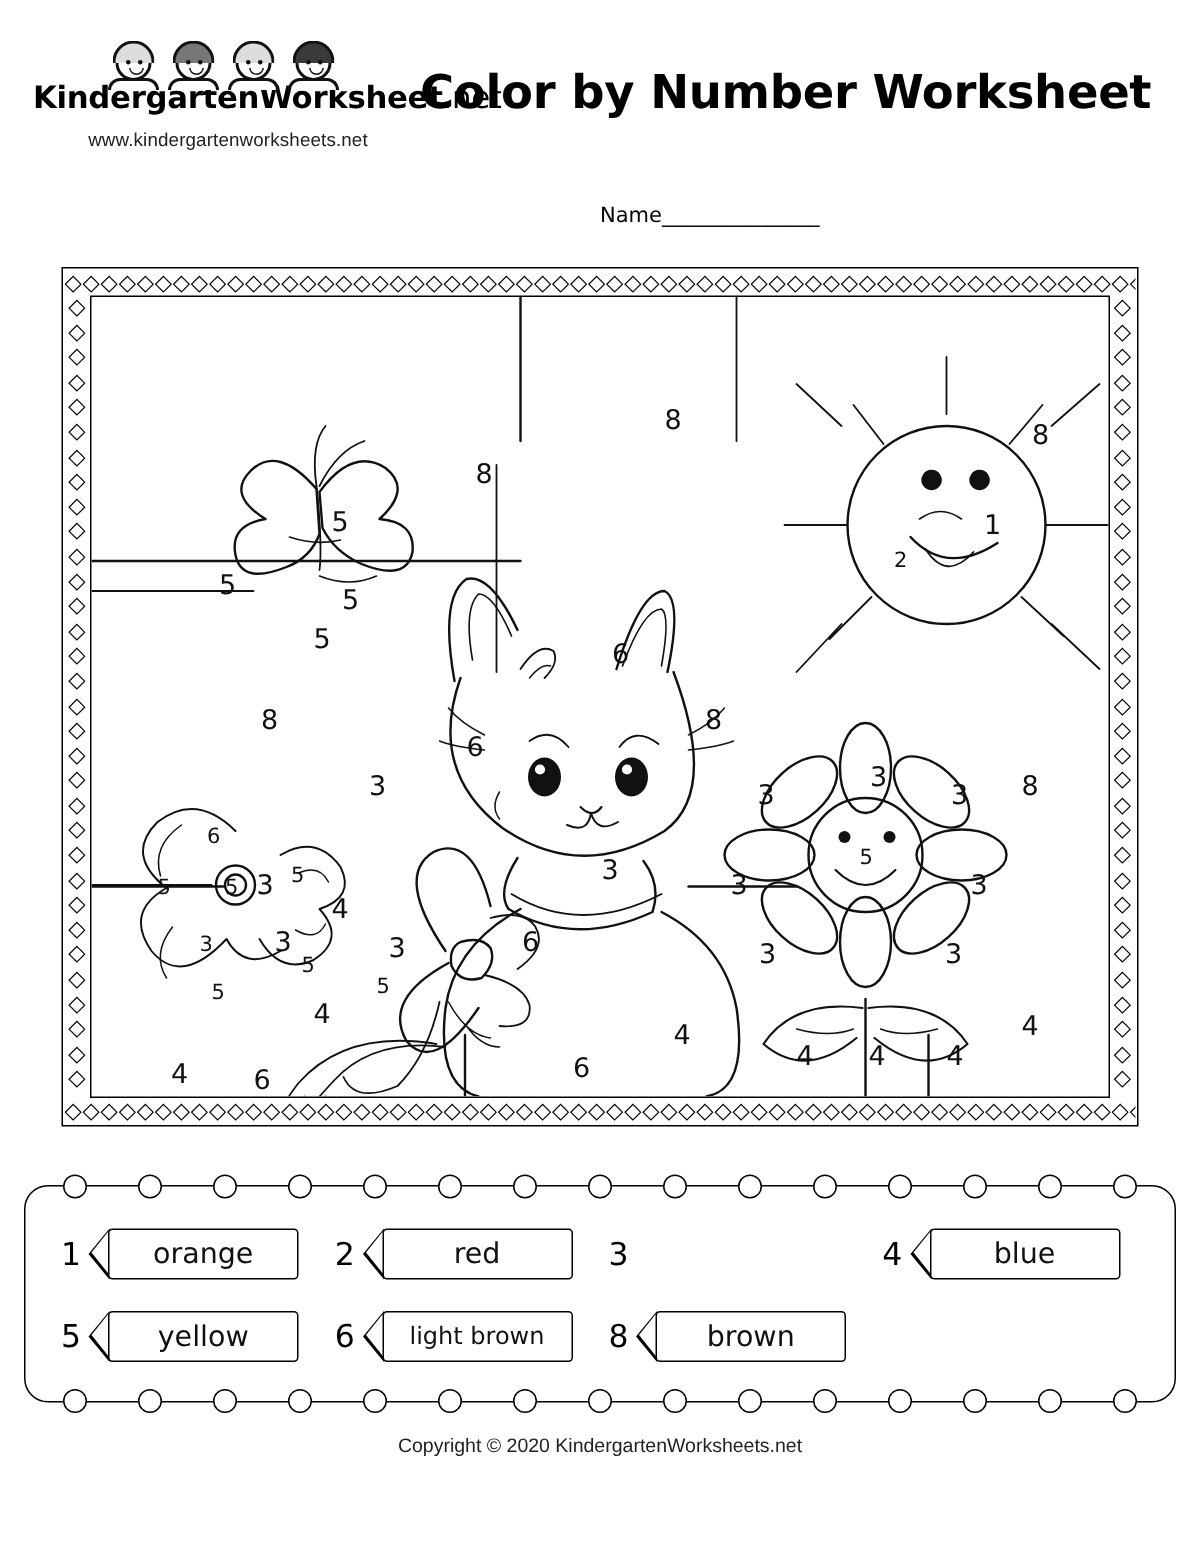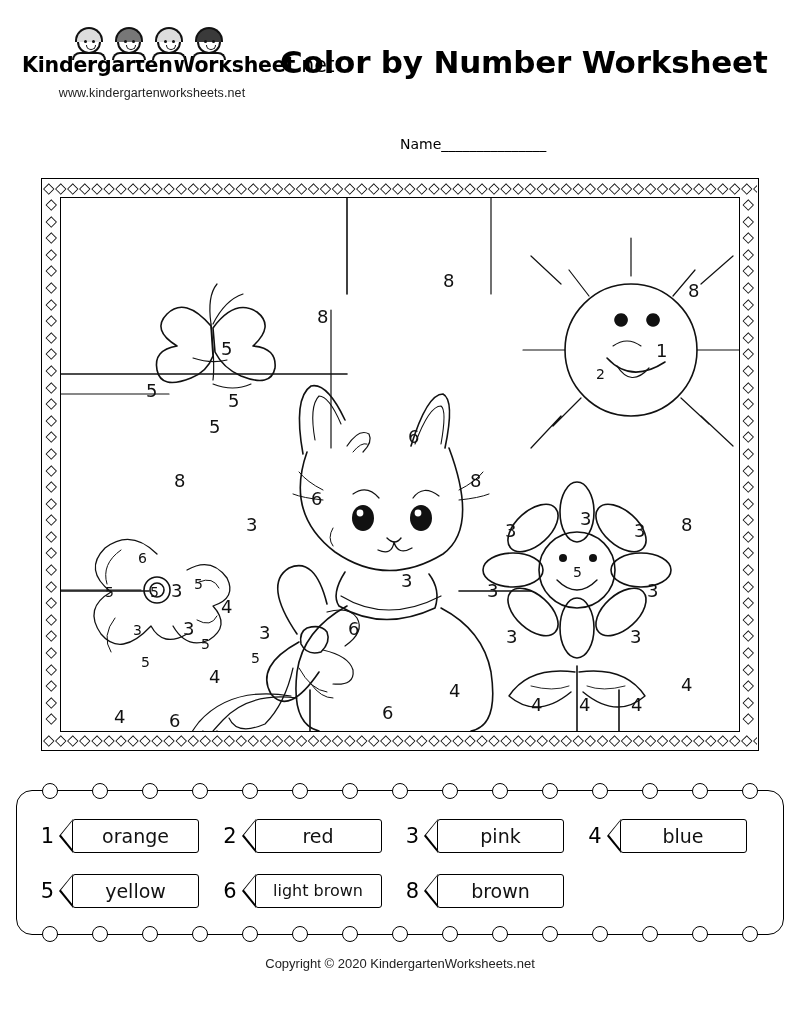--- a/index.html
+++ b/index.html
@@ -565,27 +565,20 @@
         <span class="tip"></span>
           <span class="tip-in"></span>
         <span class="body">
             <span class="label">red</span>
           </span>
       </span>
     </div>
 
     <div class="legend-item">
       <span class="legend-num">3</span>
-      <span class="crayon">
-        <span class="tip"></span>
-          <span class="tip-in"></span>
-        <span class="body">
-            <span class="label">pink</span>
-          </span>
-      </span>
     </div>
 
     <div class="legend-item">
       <span class="legend-num">4</span>
       <span class="crayon">
         <span class="tip"></span>
           <span class="tip-in"></span>
         <span class="body">
             <span class="label">blue</span>
           </span>

